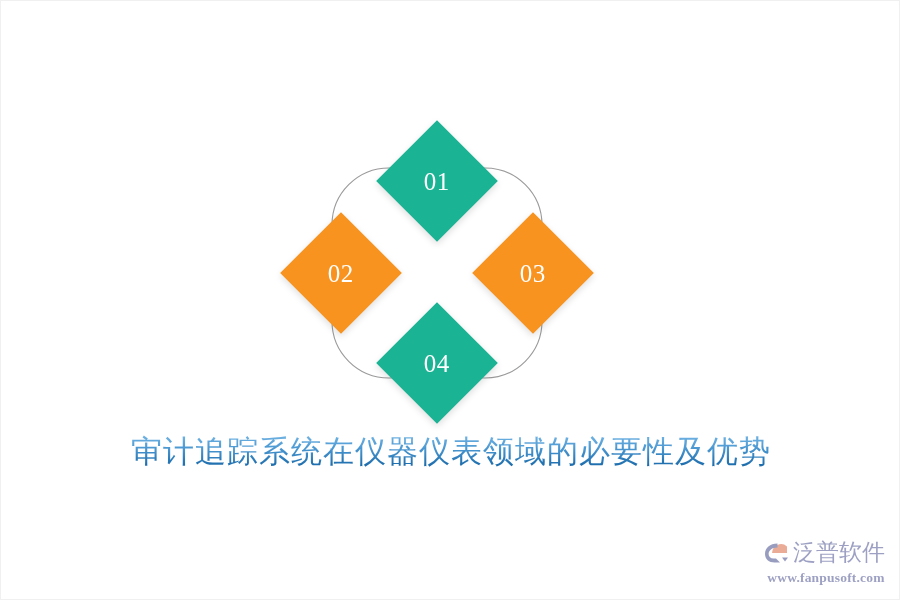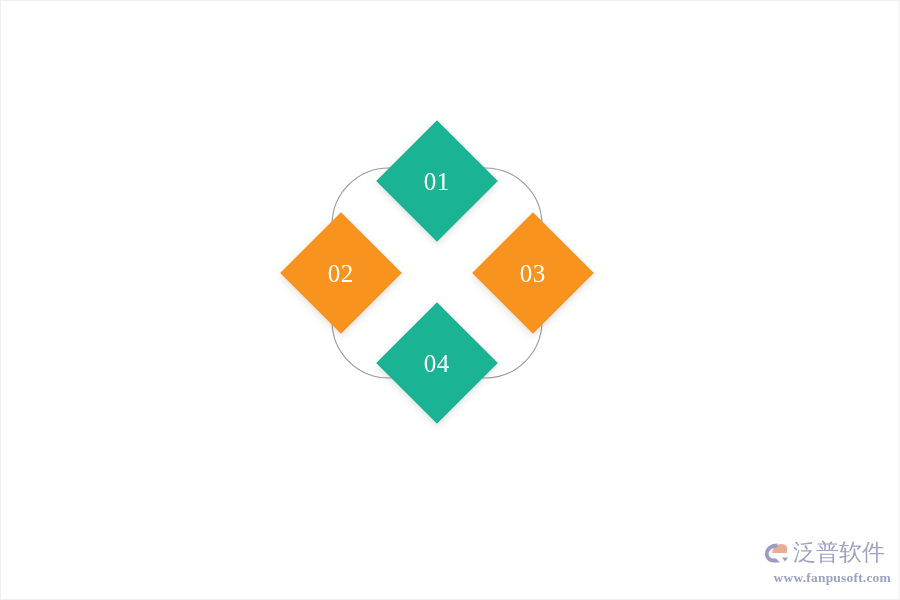--- a/index.html
+++ b/index.html
@@ -112,21 +112,21 @@
     letter-spacing: 0px;
     margin-left: 2px;
     line-height: 30px;
   }
   #wm-url {
     font-family: "Liberation Serif", "DejaVu Serif", serif;
     font-size: 13.5px;
     font-weight: 700;
     color: #9094bb;
     letter-spacing: 0.2px;
-    text-align: right;
+    text-align: center;
     margin-top: 1px;
   }
 </style>
 </head>
 <body>
 
 <div id="canvas">
 
   <div id="diagram">
 
@@ -161,20 +161,21 @@
     <div class="diamond" id="diamond-03" style="background:#F7931E">
       <span class="num">03</span>
     </div>
 
     <div class="diamond" id="diamond-04" style="background:#1AB394">
       <span class="num">04</span>
     </div>
 
   </div>
 
+  <div id="title">审计追踪系统在仪器仪表领域的必要性及优势</div>
 
   <div id="watermark">
     <div id="wm-row">
       <div id="wm-mark">
         <svg viewBox="0 0 30 30" width="30" height="30">
 
           <path d="M11 16 A9 9 0 0 1 26 9.5 L26 16 Z" fill="#e8a089"></path>
 
           <path d="M16.5 6.5 C9 6.5 4 11 4 17 C4 22 8 25.5 13.5 25.5 L19 25.5 L15 21.5 L12.5 21.5 C9.6 21.5 7.6 19.6 7.6 17 C7.6 13.3 11 10.4 16.5 10.4 Z" fill="#8a90b8"></path>
 

